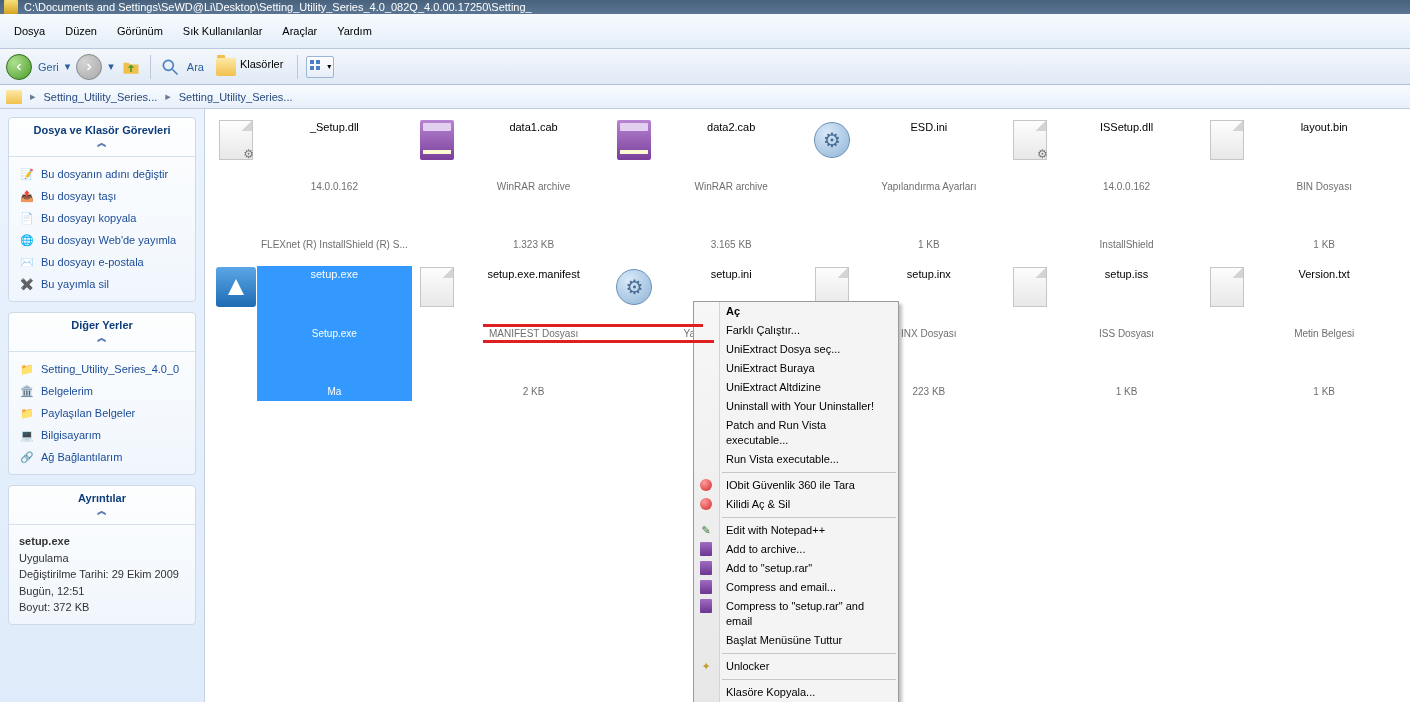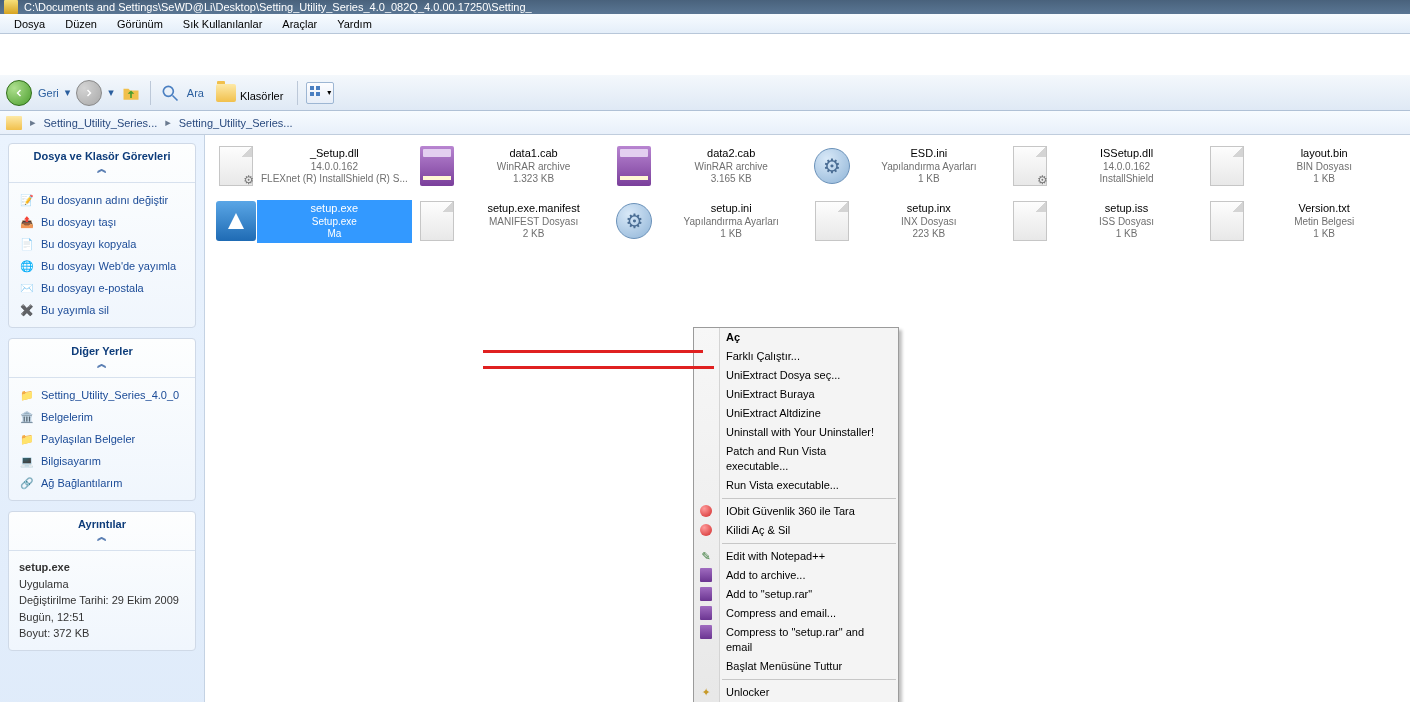--- a/index.html
+++ b/index.html
@@ -3,33 +3,33 @@
 <meta charset="utf-8">
 <style>
 * { box-sizing: border-box; margin: 0; padding: 0; font-family: "Segoe UI", Tahoma, sans-serif; }
 body { width: 1410px; height: 702px; background: #fff; font-size: 11px; color: #000; overflow: hidden; position: relative; }
 
 
 .titlebar { height: 14px; background: linear-gradient(#49627c,#5a7694); color: #fff; display: flex; align-items: center; padding: 0 4px; font-size: 11px; }
 .titlebar .app-icon { width: 14px; height: 14px; background: linear-gradient(#f7e07a,#d6a321); border-radius: 1px; margin-right: 6px; }
 
 
-.menubar { height: 20px; background: linear-gradient(#f7fbff,#e4eef9); border-bottom: 1px solid #b8c7d9; display: flex; align-items: center; padding: 0 4px; }
+.menubar { height: 35px; background: linear-gradient(#f7fbff,#e4eef9); border-bottom: 1px solid #b8c7d9; display: flex; align-items: center; padding: 0 4px; }
 .menubar span { padding: 2px 10px; cursor: default; }
 
 
-.toolbar { height: 36px; background: linear-gradient(#f4f8fc,#dfe9f5); border-bottom: 1px solid #b0c1d6; display: flex; align-items: center; padding: 0 6px; gap: 6px; margin-top: 41px; }
+.toolbar { height: 36px; background: linear-gradient(#f4f8fc,#dfe9f5); border-bottom: 1px solid #b0c1d6; display: flex; align-items: center; padding: 0 6px; gap: 6px; }
 .btn-round { width: 26px; height: 26px; border-radius: 50%; background: radial-gradient(circle at 30% 30%,#aee08f,#4a9d2c); border: 1px solid #2e6d17; display: flex; align-items: center; justify-content: center; color: #fff; font-size: 14px; }
 .btn-round.disabled { background: radial-gradient(circle at 30% 30%,#d4d4d4,#a8a8a8); border-color: #888; }
 .btn-round svg { width: 12px; height: 12px; fill: #fff; }
 .tb-label { color: #2a5e9e; font-size: 11px; }
 .tb-sep { width: 1px; height: 24px; background: #bcc8d8; margin: 0 2px; }
 .tb-icon { width: 22px; height: 22px; display: flex; align-items: center; justify-content: center; }
 .search-icon { width: 20px; height: 20px; }
-.folder-btn { display: flex; align-items: flex-end; gap: 4px; padding: 2px 6px; }
+.folder-btn { display: flex; align-items: flex-start; gap: 4px; padding: 2px 6px; }
 .folder-ico { width: 20px; height: 18px; background: linear-gradient(#fde9a7,#f1c04c); border-radius: 2px; position: relative; }
 .folder-ico::before { content:''; position:absolute; top:-3px; left:1px; width:8px; height:3px; background:#f1c04c; border-radius:1px 1px 0 0; }
 .views-btn { width: 28px; height: 22px; border: 1px solid #9db6d3; border-radius: 2px; background: linear-gradient(#fdfdff,#e7eef8); display: flex; align-items: center; justify-content: center; }
 
 
 .addressbar { height: 24px; background: linear-gradient(#f7fbff,#e8f0fa); border-bottom: 1px solid #c0cddd; display: flex; align-items: center; padding: 0 6px; gap: 8px; }
 .addressbar .crumb { color: #2a4a7e; cursor: default; }
 .addressbar .sep { color: #6a7a8f; }
 .addressbar .ico { width: 16px; height: 14px; background: linear-gradient(#fde9a7,#f1c04c); border-radius:1px; }
 
@@ -47,21 +47,21 @@
 
 
 .content { flex: 1; padding: 8px; position: relative; }
 .files { display: grid; grid-template-columns: repeat(6, 1fr); column-gap: 0; row-gap: 8px; }
 .file { display: flex; gap: 0; padding: 2px; align-items: flex-start; text-align: center; }
 .file.sel .meta { background: #3399ff; color: #fff; }
 .file.sel .meta .name, .file.sel .meta .sub { color: #fff; }
 .ficon { width: 42px; height: 42px; flex-shrink:0; display:flex; align-items:center; justify-content:center; }
 .meta { flex:1; padding: 2px 4px; line-height: 1.25; overflow:hidden; }
 .meta .name { color: #000; white-space: nowrap; overflow:hidden; text-overflow: ellipsis; }
-.meta .sub { color: #6f6f6f; font-size: 10px; white-space: nowrap; overflow:hidden; text-overflow: ellipsis; }
+.meta .sub { color: #6f6f6f; font-size: 10px; white-space: nowrap; overflow:hidden; text-overflow: ellipsis; margin-top: 46px; }
 
 
 .page { width: 34px; height: 40px; background: linear-gradient(#fdfdfd,#e8e8e8); border: 1px solid #c6c6c6; position: relative; }
 .page::after { content:''; position:absolute; top:0; right:0; width:10px; height:10px; background: linear-gradient(135deg,transparent 49%,#d4d4d4 50%); }
 .page.gear::before { content:'⚙'; position:absolute; bottom:-2px; right:-2px; font-size:12px; color:#7a7a7a; }
 
 
 .rar { width: 34px; height: 40px; background: linear-gradient(#b885d1,#7a3f9b); border-radius: 2px; position: relative; }
 .rar::before { content:''; position:absolute; left:3px; right:3px; top:3px; height:8px; background:#e3cff0; border-radius:1px; }
 .rar::after { content:''; position:absolute; left:3px; right:3px; bottom:6px; height:4px; background:#fff8d4; }

